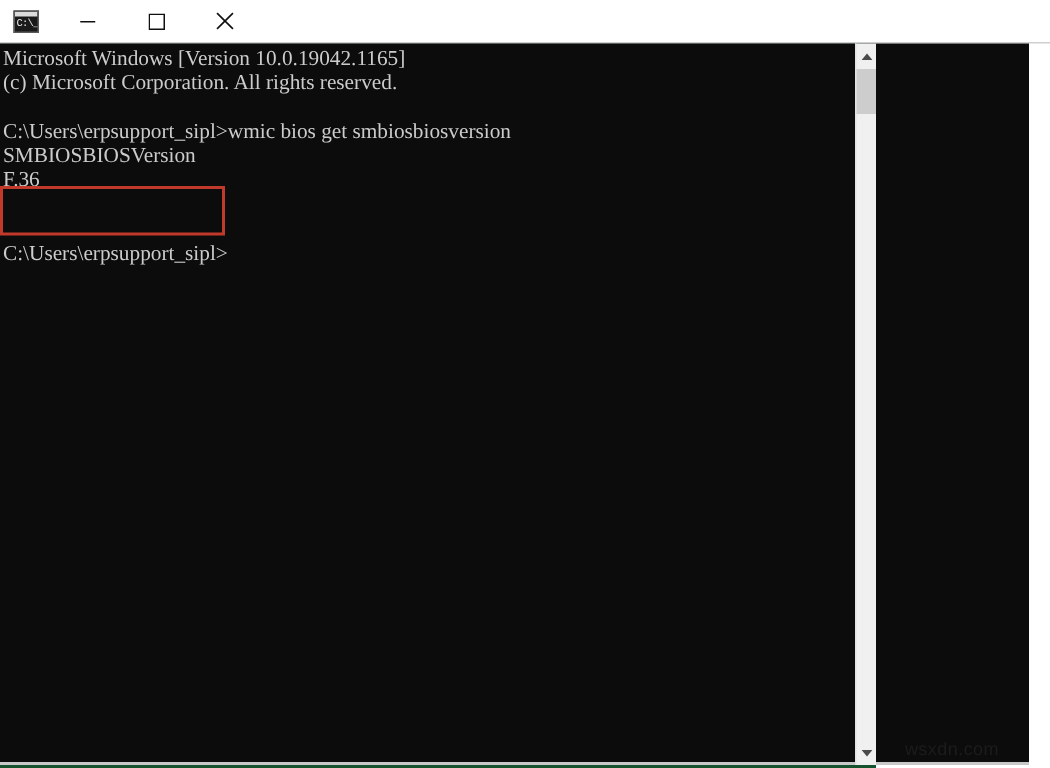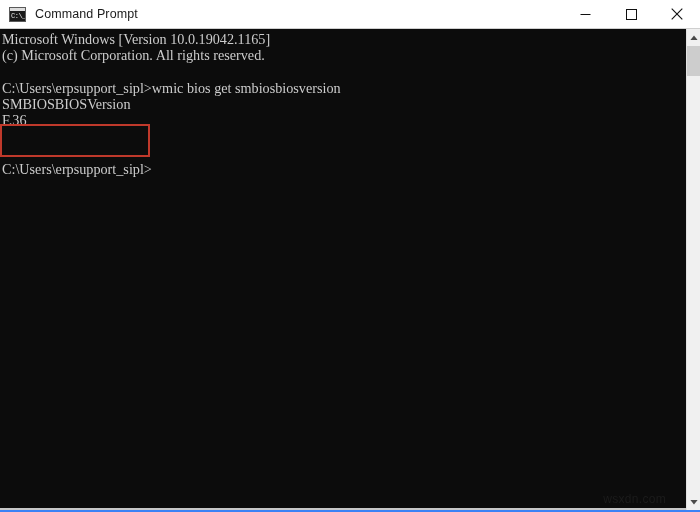--- a/index.html
+++ b/index.html
@@ -12,23 +12,23 @@
     height: 512px;
     overflow: hidden;
     font-family: "Liberation Sans", sans-serif;
   }
 
   
   .window {
     position: absolute;
     left: 0;
     top: 0;
-    width: 700px;
+    width: 584px;
     height: 512px;
-    background: #3b82f6;
+    background: #14532d;
     box-sizing: border-box;
   }
 
   
   .titlebar {
     position: absolute;
     left: 0;
     top: 0;
     width: 700px;
     height: 29px;
@@ -192,21 +192,20 @@
 </head>
 <body>
 
 <div class="window">
 
   <div class="titlebar">
     <div class="title-icon">
       <div class="bar"></div>
       <div class="glyph">C:\_</div>
     </div>
-    <div class="title-text">Command Prompt</div>
 
     <div class="win-controls">
       <div class="win-btn">
         <svg width="11" height="11" viewBox="0 0 11 11" aria-hidden="true">
           <line x1="0.5" y1="5.5" x2="10.5" y2="5.5" stroke="#101010" stroke-width="1"></line>
         </svg>
       </div>
       <div class="win-btn">
         <svg width="11" height="11" viewBox="0 0 11 11" aria-hidden="true">
           <rect x="0.5" y="0.5" width="10" height="10" fill="none" stroke="#101010" stroke-width="1"></rect>

